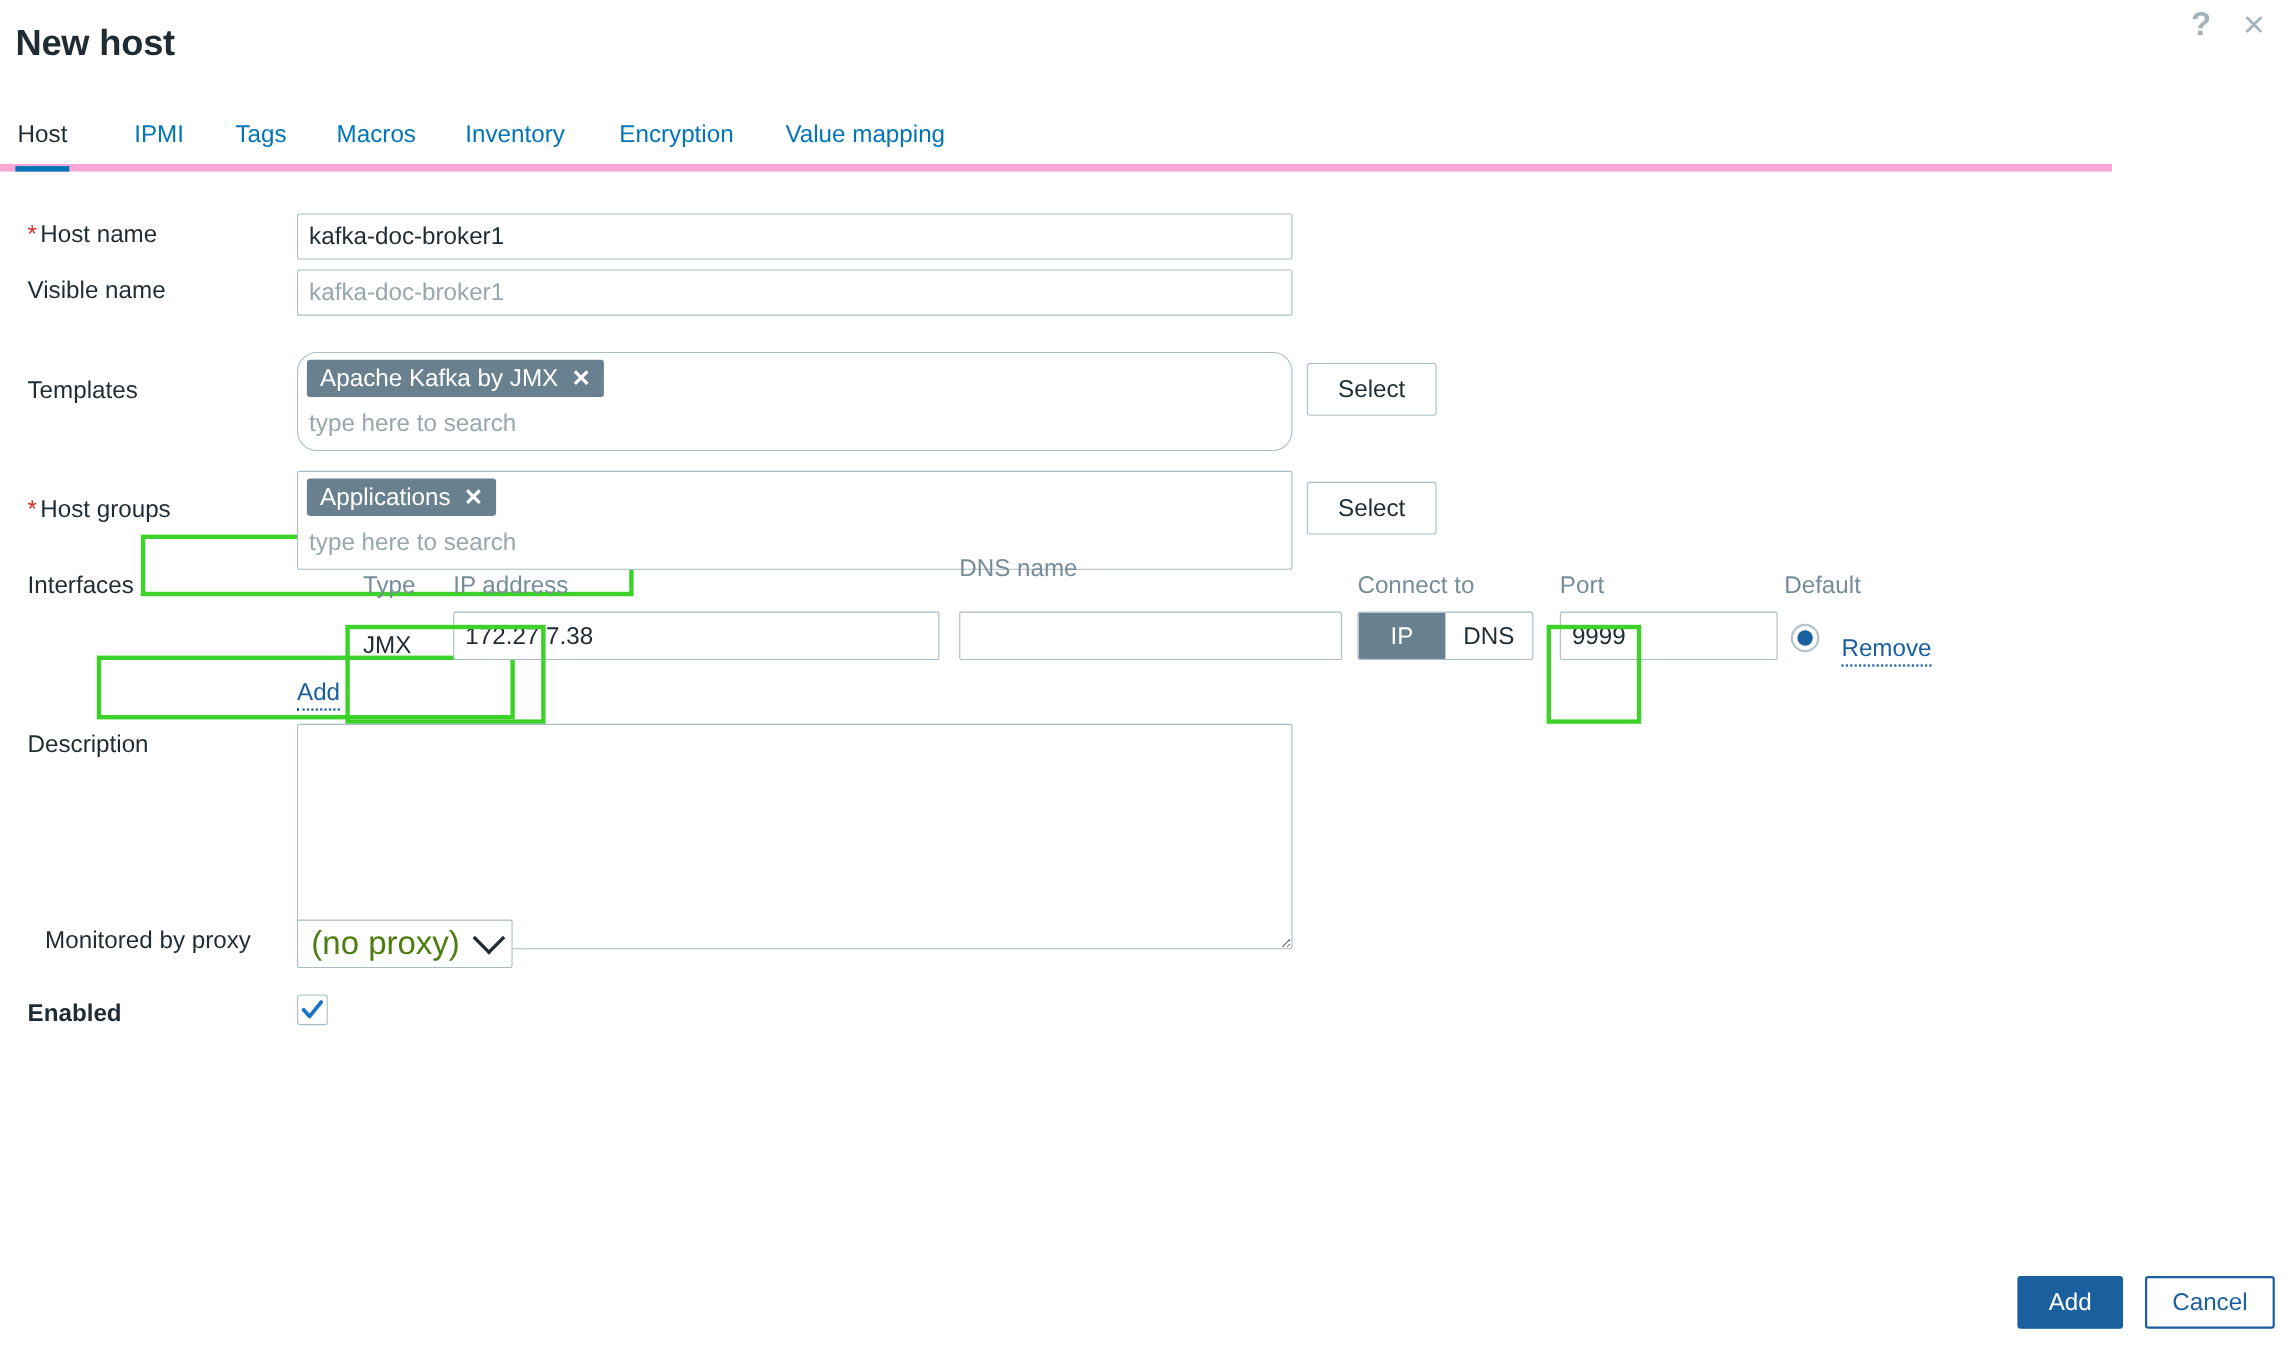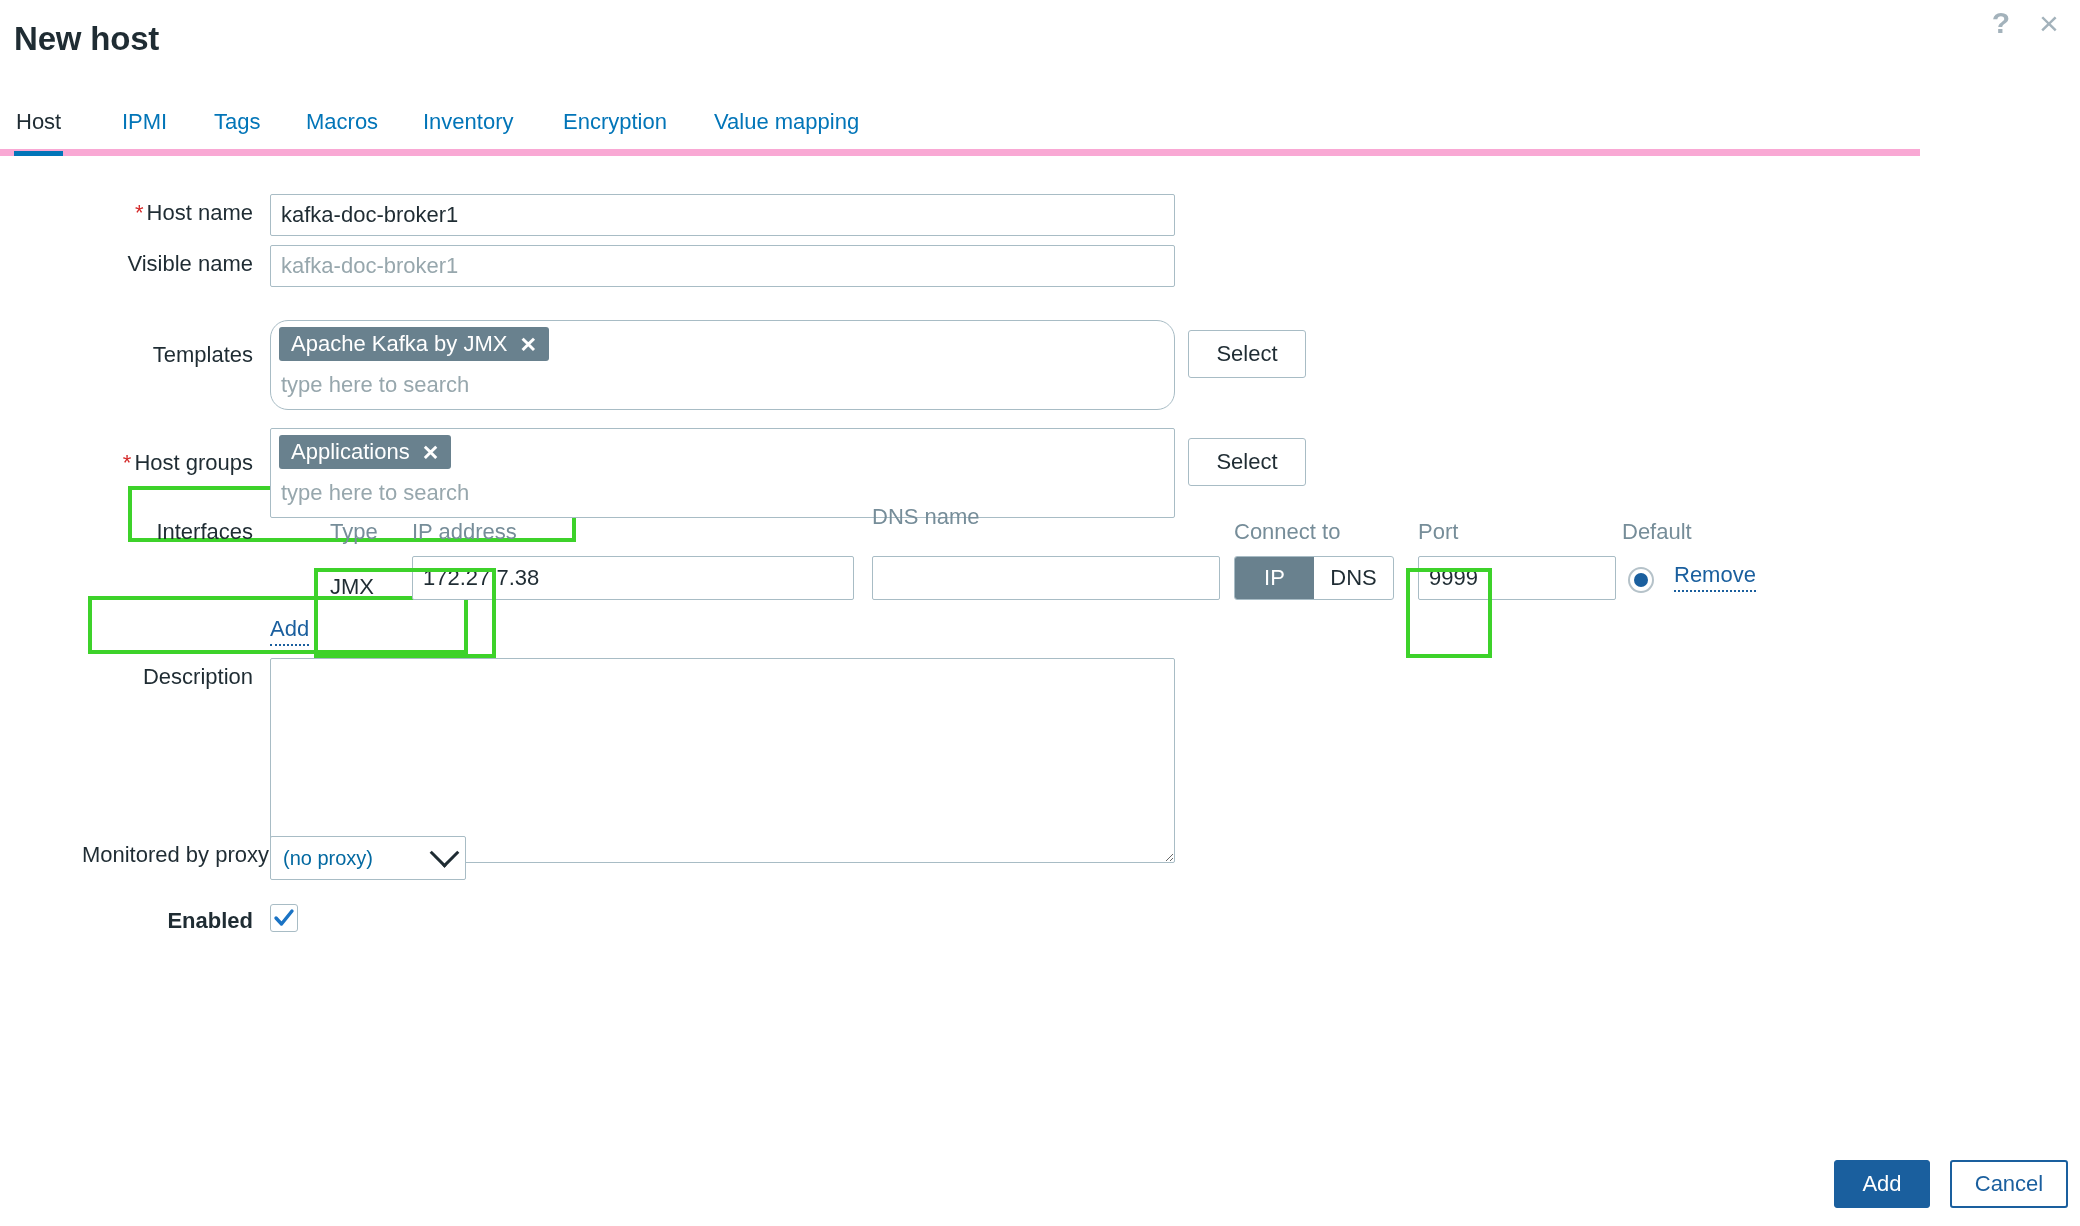--- a/index.html
+++ b/index.html
@@ -83,22 +83,23 @@
   .form {
     position: absolute;
     left: 0;
     top: 164px;
     width: 2080px;
   }
   .label {
     position: absolute;
     font-size: 22px;
     color: #1f2c33;
-    text-align: right;
+    text-align: left;
     white-space: nowrap;
+    margin-left: 25px;
   }
   .label .req {
     color: #d42a2a;
     margin-right: 3px;
   }
   .txt-input {
     position: absolute;
     box-sizing: border-box;
     border: 1px solid #a8bcc5;
     background: #fff;
@@ -259,21 +260,21 @@
     box-sizing: border-box;
     border: 1px solid #a8bcc5;
     background: #fff;
     border-radius: 2px;
     display: flex;
     align-items: center;
     justify-content: space-between;
     padding: 0 10px 0 12px;
     cursor: pointer;
   }
-  .sel-val { font-size: 20px; color: #0369a1; }
+  .sel-val { font-size: 30px; color: #4d7c0f; }
   .chev {
     width: 18px; height: 18px;
     border-right: 3px solid #1f2c33;
     border-bottom: 3px solid #1f2c33;
     transform: rotate(45deg) translate(-4px,-4px);
   }
 
   
   .cbox {
     position: absolute;
@@ -377,21 +378,21 @@
 
   <div class="toggle" style="left:1234px; top:392px; width:160px; height:44px;">
     <div class="on" style="width:79px; height:100%;">IP</div>
     <div style="width:79px; height:100%;">DNS</div>
   </div>
 
   <input class="txt-input" style="left: 1418px; top: 392px; width: 198px; height: 44px;" value="9999">
 
   <div class="radio" style="left:1628px; top:403px;"></div>
 
-  <div class="link" style="left:1674px; top:398px;">Remove</div>
+  <div class="link" style="left:1674px; top:412px;">Remove</div>
 
   <div class="hl" style="left:314px; top:404px; width:182px; height:90px;"></div>
   <div class="hl" style="left:1406px; top:404px; width:86px; height:90px;"></div>
 
   <div class="link" style="left:270px; top:452px;">Add</div>
 
   <div class="label" style="left:0px; top:500px; width:253px;">Description</div>
   <textarea class="ta" style="left: 270px; top: 494px; width: 905px; height: 205px;"></textarea>
 
   <div class="label" style="left:16px; top:678px; width:253px;">Monitored by proxy</div>

